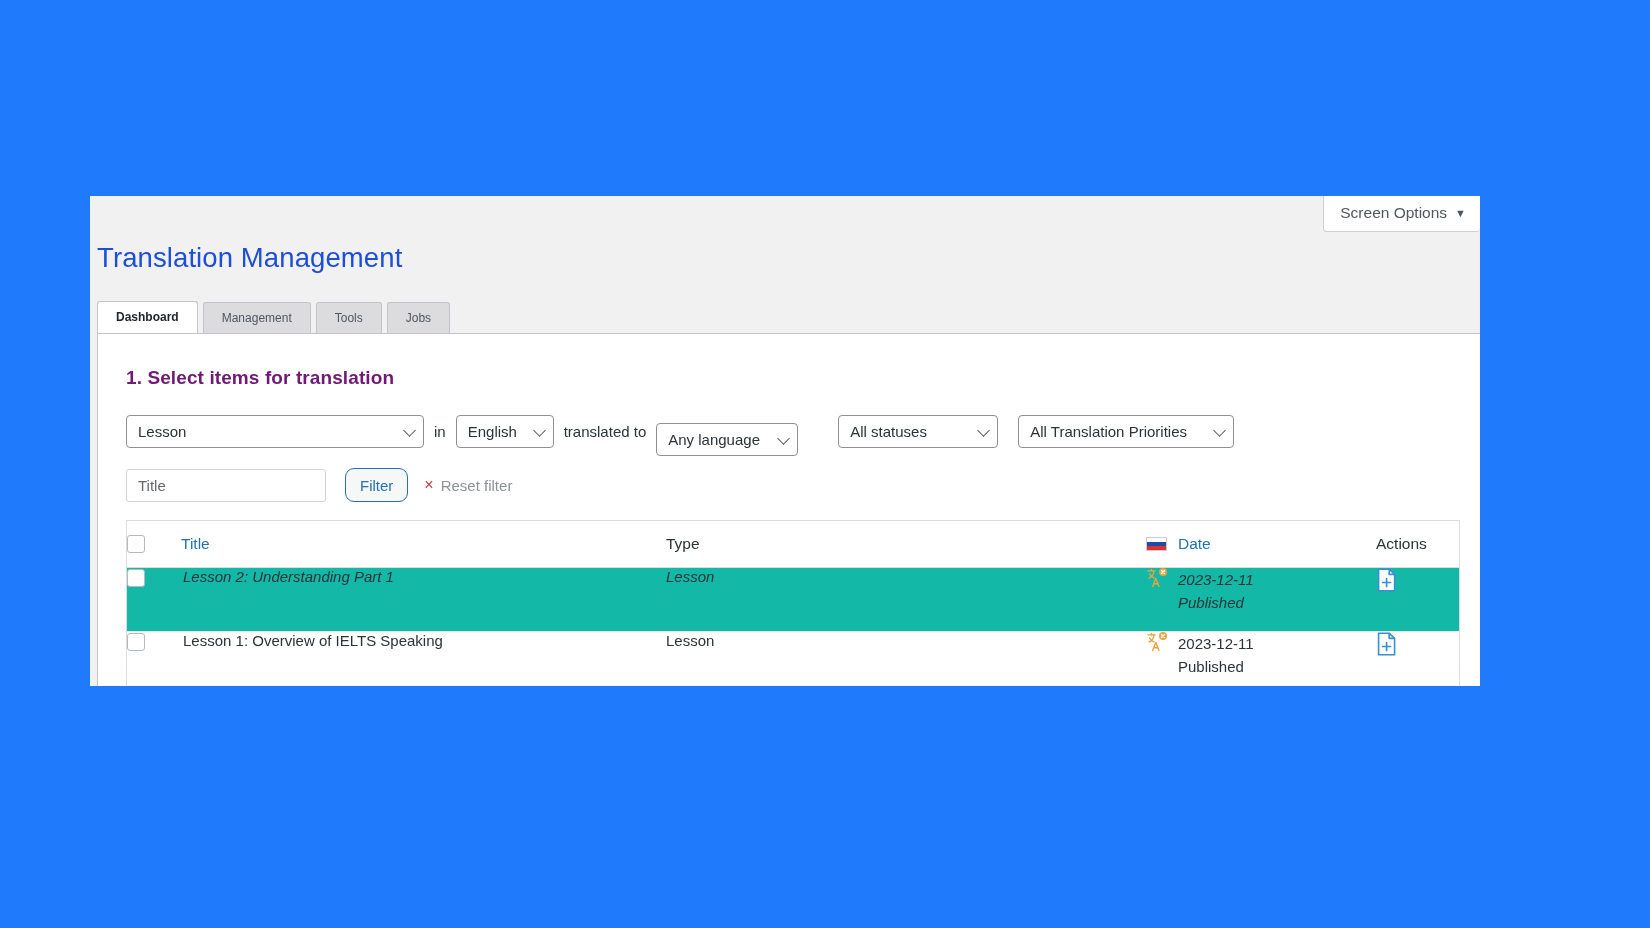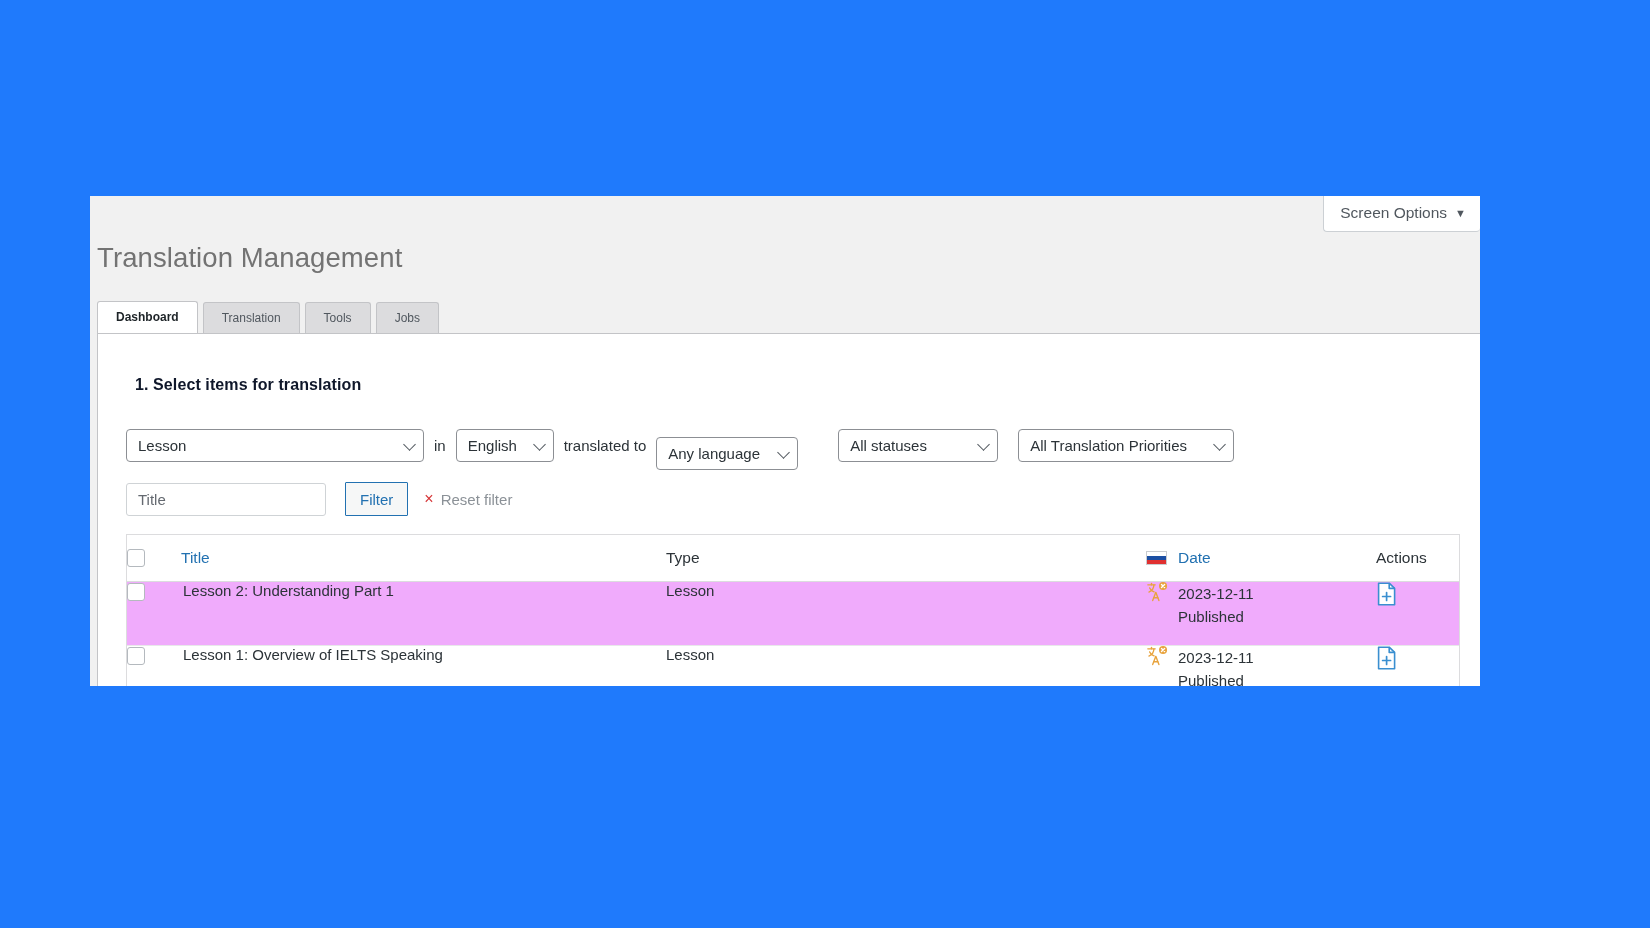--- a/index.html
+++ b/index.html
@@ -48,21 +48,21 @@
     position: relative;
     top: -1px;
   }
 
   
   .page-title {
     position: absolute;
     left: 7px; top: 28px;
     font-size: 27.5px;
     font-weight: 400;
-    color: #737373;
+    color: #1d4ed8;
     letter-spacing: .1px;
     white-space: nowrap;
   }
 
   
   .nav-tabs {
     position: absolute;
     left: 7px;
     top: 100px;
     height: 38px;
@@ -98,25 +98,25 @@
   .content-area {
     position: absolute;
     left: 7px; right: 0; top: 137px; bottom: 0;
     background: #ffffff;
     border-top: 1px solid #c3c4c7;
     border-left: 1px solid #c3c4c7;
     overflow: hidden;
   }
 
   .section-title {
-    margin: 9px;
+    margin: 0;
     padding: 33px 0 0 28px;
-    font-size: 16px;
+    font-size: 19px;
     font-weight: bold;
-    color: #0f172a;
+    color: #701a75;
     letter-spacing: .1px;
   }
 
   
   .filter-row {
     display: flex;
     align-items: center;
     padding: 18px 0 0 28px;
     gap: 0;
   }
@@ -177,21 +177,21 @@
     outline: none;
   }
   .text-input::placeholder { color: #646970; opacity: 1; }
 
   .btn-filter {
     margin-left: 19px;
     height: 34px;
     padding: 0 14px;
     background: #f6f7f7;
     border: 1px solid #2271b1;
-    border-radius: 1px;
+    border-radius: 9px;
     color: #2271b1;
     font-size: 15px;
     font-family: "Liberation Sans", sans-serif;
     cursor: pointer;
     line-height: 1;
   }
   .reset-filter {
     margin-left: 16px;
     display: inline-flex;
     align-items: center;
@@ -245,21 +245,21 @@
   .pad-l    { padding-left: 2px; }
 
   tbody td {
     font-size: 15px;
     color: #2c3338;
     padding-top: 17px;
     padding-bottom: 17px;
     border-bottom: 1px solid #e8e8ea;
     vertical-align: top;
   }
-  tbody tr.alt td { background: #f0abfc; }
+  tbody tr.alt td { background: #14b8a6; font-style: italic; }
   tbody tr td.c-title { padding-left: 2px; height: 64px; }
 
   
   .cb {
     width: 18px; height: 18px;
     border: 1px solid #b4b9be;
     border-radius: 3px;
     background: #fff;
     display: inline-block;
     cursor: pointer;
@@ -305,21 +305,21 @@
 <div id="wp-panel">
 
   <div class="screen-options">
     <span>Screen Options</span><span class="caret">▼</span>
   </div>
 
   <h1 class="page-title">Translation Management</h1>
 
   <div class="nav-tabs">
     <a class="nav-tab active">Dashboard</a>
-    <a class="nav-tab">Translation</a>
+    <a class="nav-tab">Management</a>
     <a class="nav-tab">Tools</a>
     <a class="nav-tab">Jobs</a>
   </div>
 
   <div class="content-area">
 
     <h2 class="section-title">1. Select items for translation</h2>
 
     <div class="filter-row">
       <div class="sel w-type">

